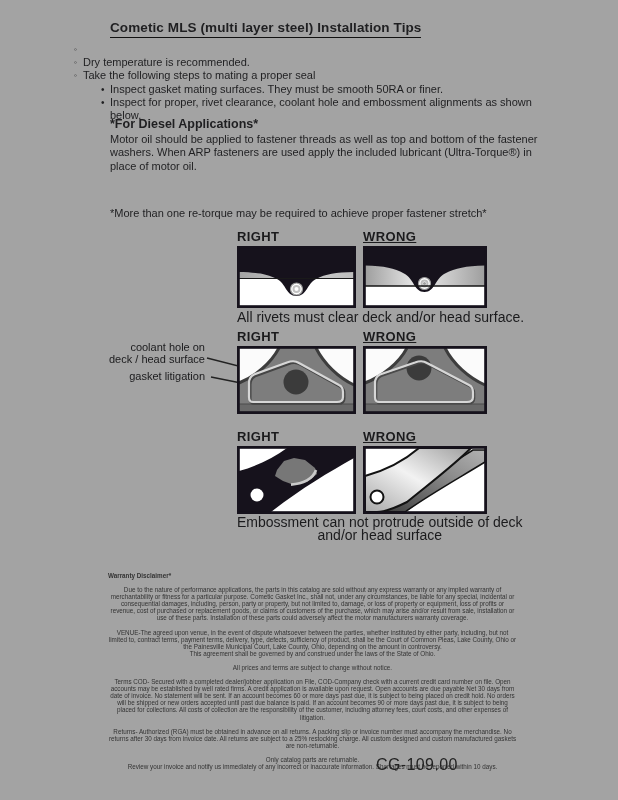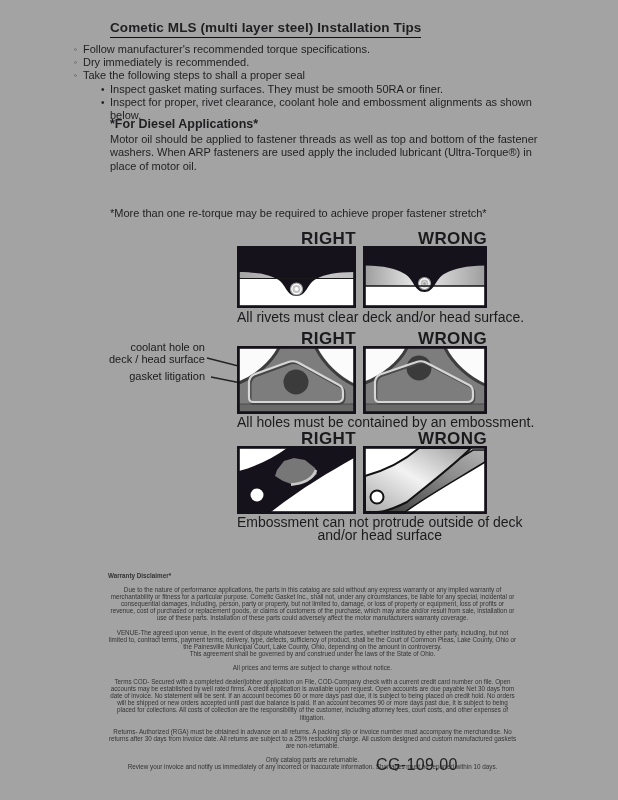--- a/index.html
+++ b/index.html
@@ -28,23 +28,23 @@
   .bullets{left:74px;top:43px;width:470px;font-size:11px;line-height:13.2px;}
   .b-row{display:flex;align-items:flex-start;}
   .b-row .mk{width:9px;flex:0 0 9px;font-size:8px;line-height:13.2px;text-align:left;}
   .b-row.sub{margin-left:27px;}
   .b-row.sub .mk{font-size:10px;}
 
   .diesel-head{left:110px;top:117px;font-size:12.5px;font-weight:bold;}
   .para{left:110px;font-size:11px;line-height:13.3px;width:442px;}
 
   .dlabels{left:237px;width:250px;display:flex;gap:7px;}
-  .dlabels span{display:block;text-align:right;font-size:17px;font-weight:bold;letter-spacing:.4px;color:#1b1b1d;}
+  .dlabels span{display:block;text-align:left;font-size:13px;font-weight:bold;letter-spacing:.4px;color:#1b1b1d;}
   .dlabels .l1{width:119px;}
-  .dlabels .l2{width:124px;}
+  .dlabels .l2{width:124px;text-decoration:underline;}
   .dpanels{left:237px;display:flex;gap:7px;}
   .caption{left:237px;font-size:14px;line-height:12.5px;color:#1b1b1d;}
 
   .side-label{font-size:11px;line-height:11.5px;text-align:right;width:116px;color:#1b1b1d;}
 
   .legal{left:108px;top:572px;width:409px;font-size:6.3px;line-height:7.1px;color:#333;}
   .legal h4{margin:0 0 7px 0;font-size:6.3px;}
   .legal p{margin:0 0 7px 0;}
 
   .code{left:376px;top:756px;font-size:16px;letter-spacing:.4px;color:#222;}
@@ -53,29 +53,28 @@
 </head>
 <body>
 
 <div class="page">
 
   <div class="abs title">Cometic MLS (multi layer steel) Installation Tips</div>
 
   <div class="abs bullets">
     <div class="b-row">
       <span class="mk">◦</span>
-      <span>Follow manufacturer's recommended torque specifications.</span>
     </div>
     <div class="b-row">
       <span class="mk">◦</span>
-      <span>Dry immediately is recommended.</span>
+      <span>Dry temperature is recommended.</span>
     </div>
     <div class="b-row">
       <span class="mk">◦</span>
-      <span>Take the following steps to shall a proper seal</span>
+      <span>Take the following steps to mating a proper seal</span>
     </div>
     <div class="b-row sub">
       <span class="mk">•</span>
       <span>Inspect gasket mating surfaces.  They must be smooth 50RA or finer.</span>
     </div>
     <div class="b-row sub">
       <span class="mk">•</span>
       <span>Inspect for proper, rivet clearance, coolant hole and embossment alignments as shown below.</span>
     </div>
   </div>
@@ -159,21 +158,20 @@
       <path d="M2,2 L44,2 C36,17 20,30 2,37 Z" fill="#fbfbfb"></path>
       <path d="M44,2 C36,17 20,30 2,37" fill="none" stroke="#3d3d3d" stroke-width="3"></path>
       <path d="M122,2 L82,2 C90,18 106,32 122,39 Z" fill="#fbfbfb"></path>
       <path d="M82,2 C90,18 106,32 122,39" fill="none" stroke="#3d3d3d" stroke-width="3"></path>
       <circle cx="56" cy="22" r="12.5" fill="#3b3b3b"></circle>
       <path d="M17.2,57.5 C14.2,57.5 13.2,55.5 13.2,52.5 L13.2,38.5 C13.2,34.5 15.2,31.5 18.2,30 L53.2,18 C57.2,16.5 62.2,16.5 65.2,18.5 L107.2,40.5 C110.2,42 111.2,44.5 111.2,47.5 L111.2,52.5 C111.2,56 109.2,57.5 105.2,57.5 Z" fill="none" stroke="#4a4a4a" stroke-width="2.2"></path>
       <path d="M16,56 C13,56 12,54 12,51 L12,37 C12,33 14,30 17,28.5 L52,16.5 C56,15 61,15 64,17 L106,39 C109,40.5 110,43 110,46 L110,51 C110,54.5 108,56 104,56 Z" fill="none" stroke="#d6d6d6" stroke-width="2.2"></path>
       <rect x="1.4" y="1.4" width="121.2" height="65.2" fill="none" stroke="#16121c" stroke-width="2.8"></rect>
     </svg>
   </div>
-  <div class="abs caption" style="top:416px;">All holes must be contained by an embossment.</div>
 
   <div class="abs dlabels" style="top:429px;">
     <span class="l1">RIGHT</span>
     <span class="l2">WRONG</span>
   </div>
   <div class="abs dpanels" style="top:446px;">
     <svg width="119" height="68" viewBox="0 0 119 68">
       <rect width="119" height="68" fill="#ffffff"></rect>
       <path d="M2,25 C20,20 36,12 50,2 L117,2 L117,12 C92,26 62,44 34,66 L2,66 Z" fill="#16121c"></path>
       <path d="M40,24 L47,15 L57,12 L68,14 L78,22 L80,28 L70,36 L57,39 L46,35 L38,30 Z" fill="#777777"></path>

